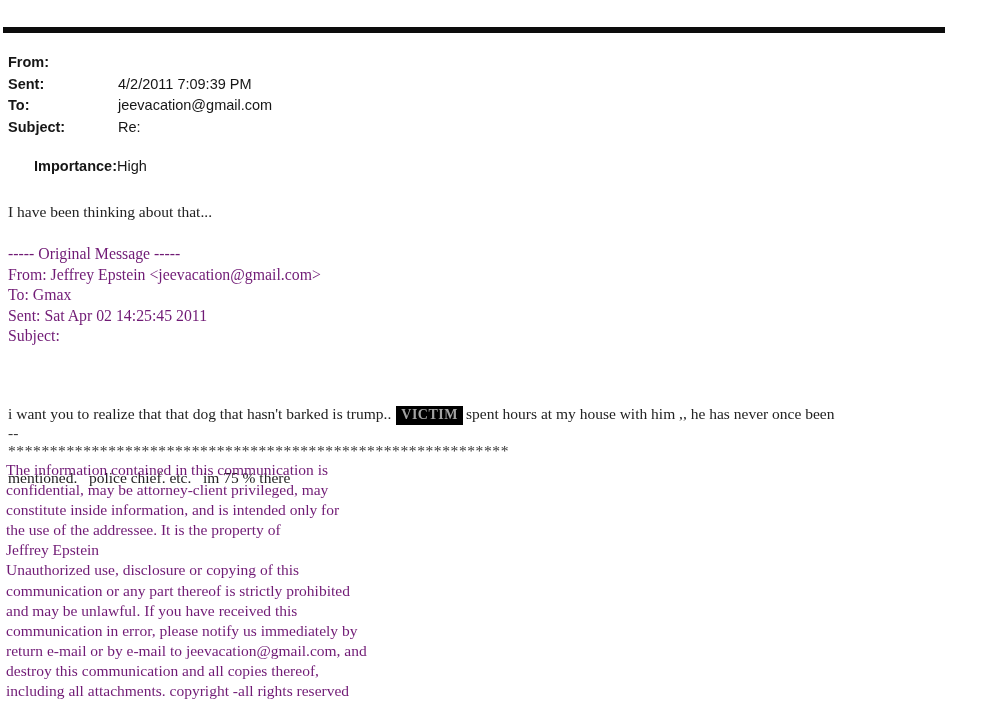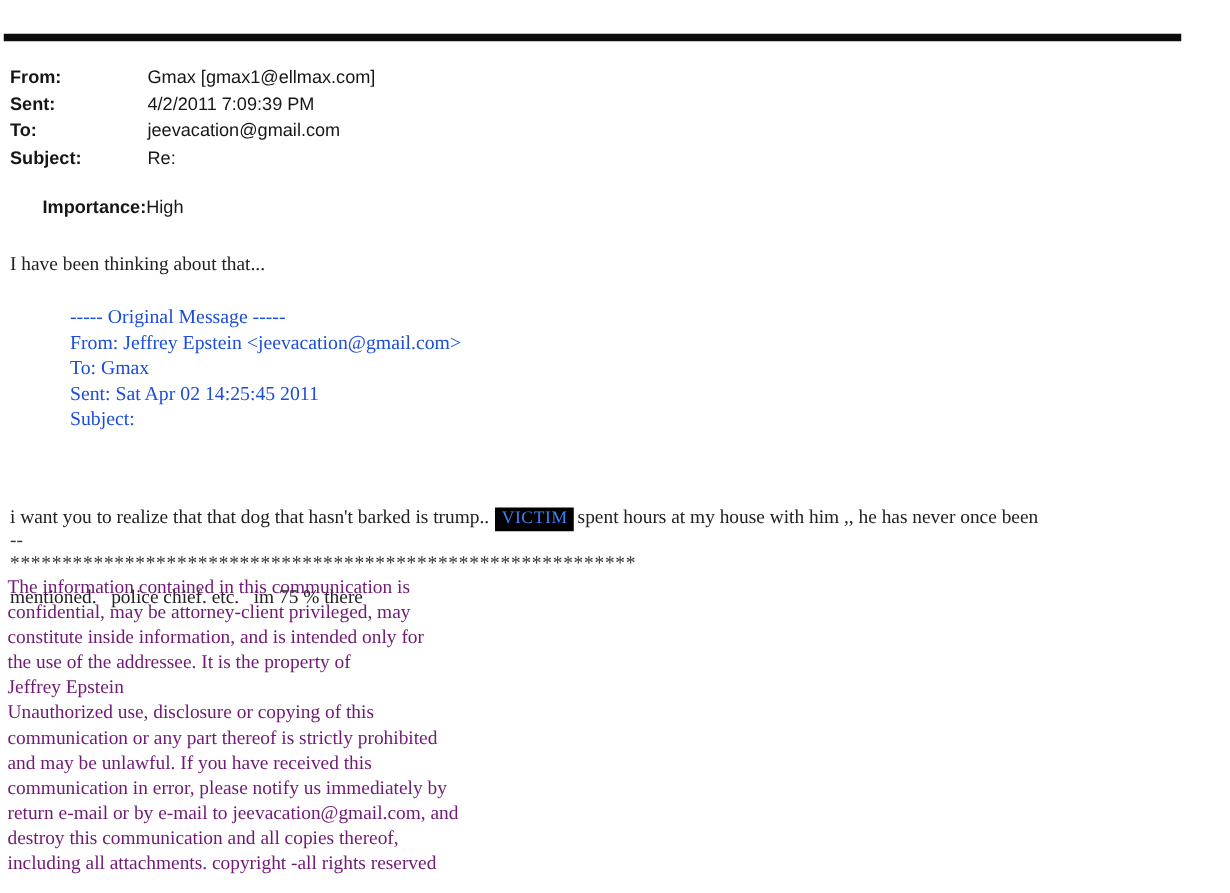--- a/index.html
+++ b/index.html
@@ -56,38 +56,37 @@
     font-size: 15.5px;
     color: #222;
     font-family: Liberation Serif, serif;
   }
   .orig-block {
     position: absolute;
     left: 8px;
     top: 244px;
     font-size: 15.8px;
     line-height: 20.5px;
-    color: #1d4ed8;
-    margin-left: 48px;
+    color: #701a75;
   }
   .message-block {
     position: absolute;
     left: 8px;
     top: 361px;
     width: 930px;
     font-size: 15.5px;
     line-height: 21px;
     color: #222;
     white-space: pre-wrap;
   }
   .redaction {
     display: inline-block;
     background: #000000;
-    color: #3b82f6;
-    font-weight: normal;
+    color: #a3a3a3;
+    font-weight: bold;
     font-size: 14px;
     letter-spacing: 0.5px;
     padding: 1px 5px 2px 5px;
     margin: 0 3px 0 5px;
     line-height: 16px;
     vertical-align: baseline;
   }
   .sig-block {
     position: absolute;
     left: 8px;
@@ -113,21 +112,20 @@
 </head>
 <body>
 
 <div class="doc">
 
   <div class="top-rule"></div>
 
   <div class="header-block">
     <div class="header-row">
       <span class="header-label">From:</span>
-      <span class="header-value">Gmax [gmax1@ellmax.com]</span>
     </div>
     <div class="header-row">
       <span class="header-label">Sent:</span>
       <span class="header-value">4/2/2011 7:09:39 PM</span>
     </div>
     <div class="header-row">
       <span class="header-label">To:</span>
       <span class="header-value">jeevacation@gmail.com</span>
     </div>
     <div class="header-row">

